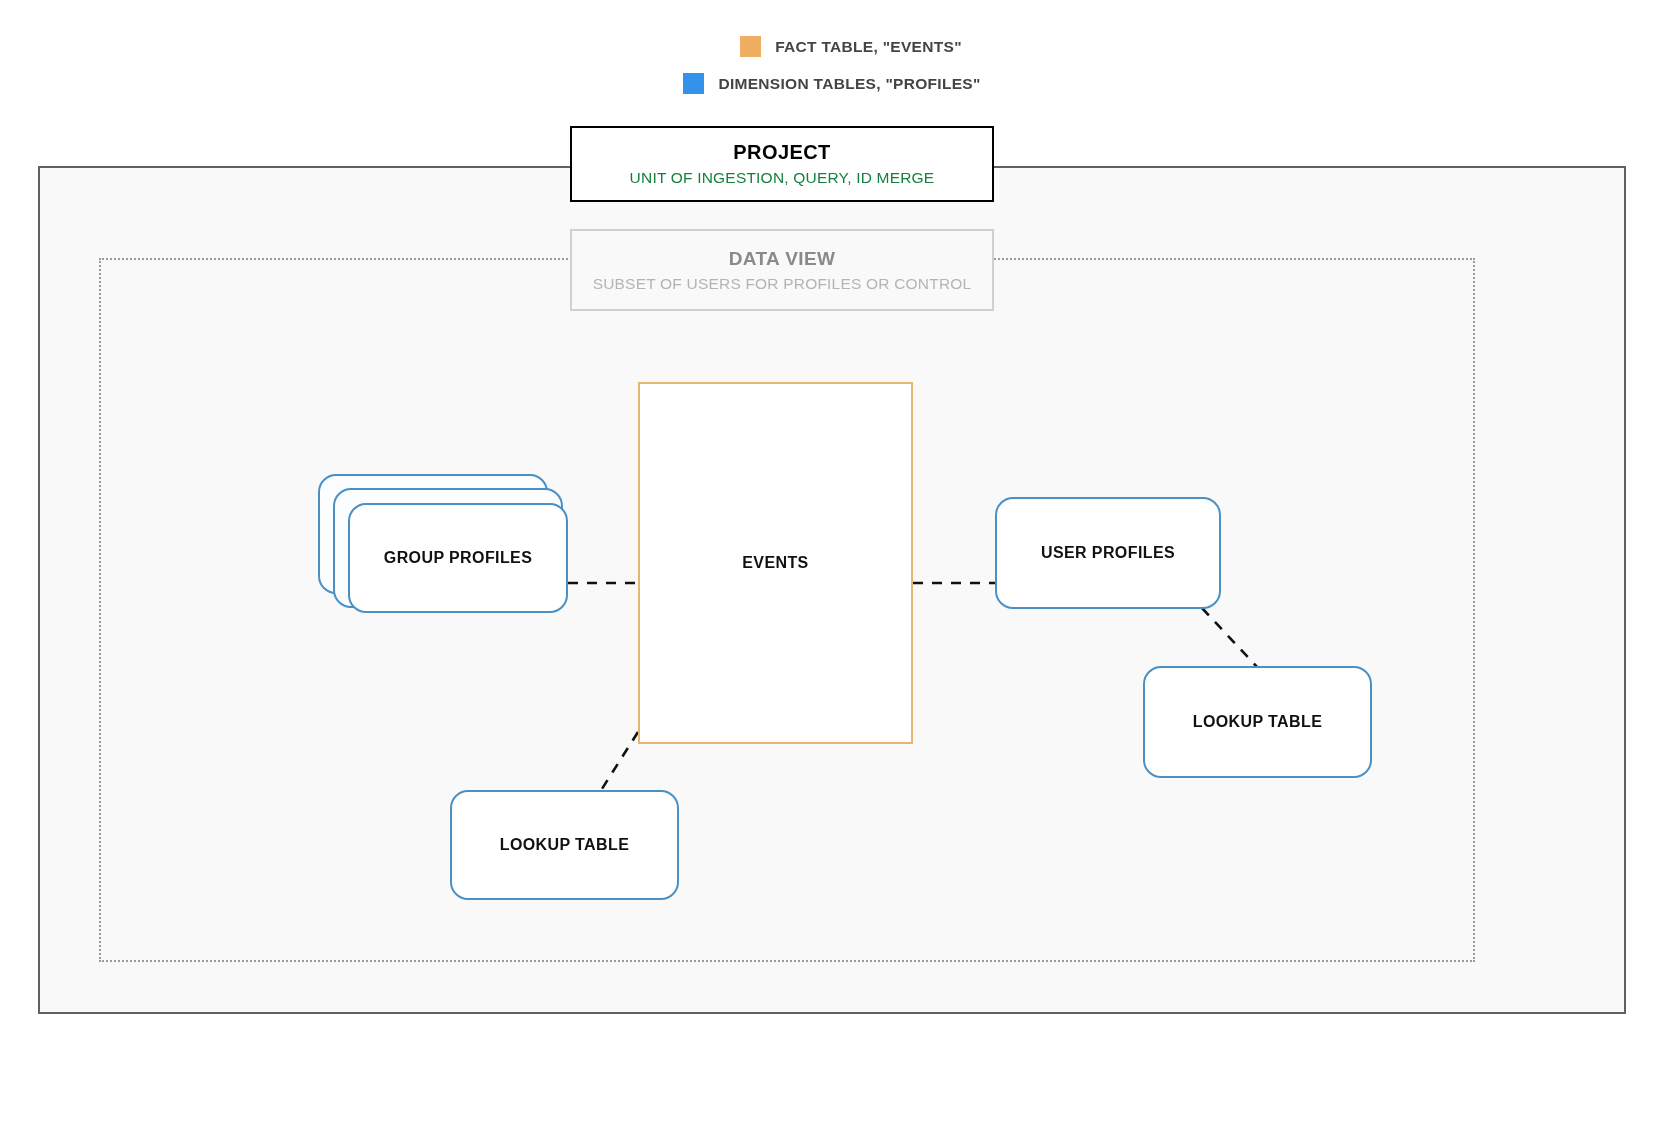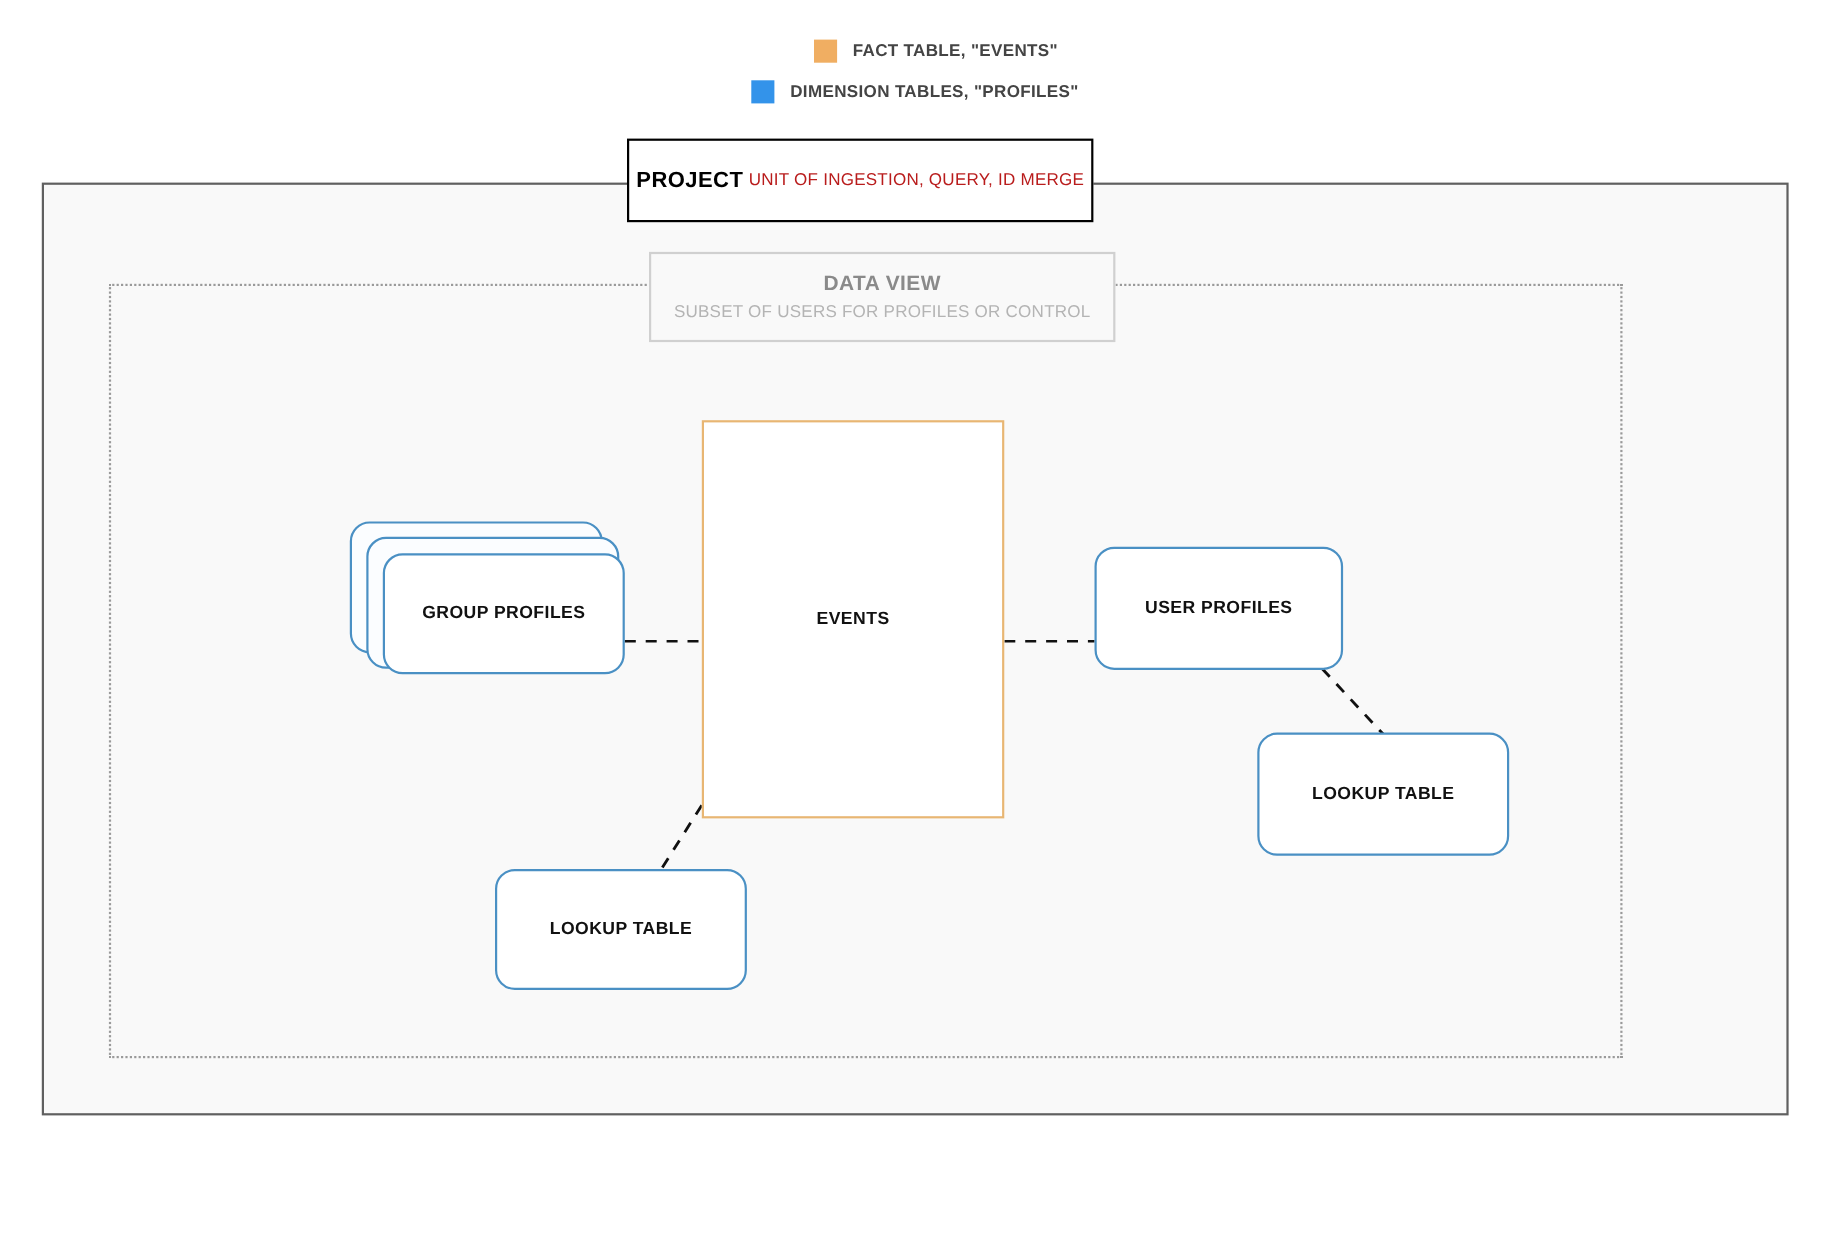--- a/index.html
+++ b/index.html
@@ -62,30 +62,31 @@
   }
 
   
   #project-box {
     position: absolute;
     left: 570px; top: 126px;
     width: 424px; height: 76px;
     background: #ffffff;
     border: 2px solid #000000;
     display: flex;
+    flex-direction: column;
     align-items: center;
     justify-content: center;
     gap: 5px;
   }
   #project-title {
     font-size: 20px; font-weight: bold; color: #000000;
     letter-spacing: 0.4px;
   }
   #project-subtitle {
-    font-size: 15.5px; color: #b91c1c; letter-spacing: 0.2px;
+    font-size: 15.5px; color: #15803d; letter-spacing: 0.2px;
   }
 
   
   #dataview-box {
     position: absolute;
     left: 570px; top: 229px;
     width: 424px; height: 82px;
     background: #f9f9f9;
     border: 2px solid #d0d0d0;
     display: flex;
@@ -193,21 +194,21 @@
   <line x1="638" y1="732" x2="600" y2="792" stroke="#111111" stroke-width="2.6" stroke-dasharray="10 9"></line>
 
   <line x1="1202" y1="608" x2="1258" y2="668" stroke="#111111" stroke-width="2.6" stroke-dasharray="10 9"></line>
 </svg>
 
 <div id="project-box" style="border-color: rgb(0, 0, 0);">
   <div id="project-title">PROJECT</div>
   <div id="project-subtitle">UNIT OF INGESTION, QUERY, ID MERGE</div>
 </div>
 
-<div id="dataview-box" style="border-color: rgb(208, 208, 208); margin-left: 20px;">
+<div id="dataview-box" style="border-color: rgb(208, 208, 208);">
   <div id="dataview-title">DATA VIEW</div>
   <div id="dataview-subtitle">SUBSET OF USERS FOR PROFILES OR CONTROL</div>
 </div>
 
 <div id="events-box" style="border-color: rgb(232, 182, 115); margin-top: 12px;">
   <span id="events-label">EVENTS</span>
 </div>
 
 <div id="group-profiles-stack">
   <div class="dim-card" id="group-card-back2" style="border-color: rgb(74, 144, 196);"></div>

